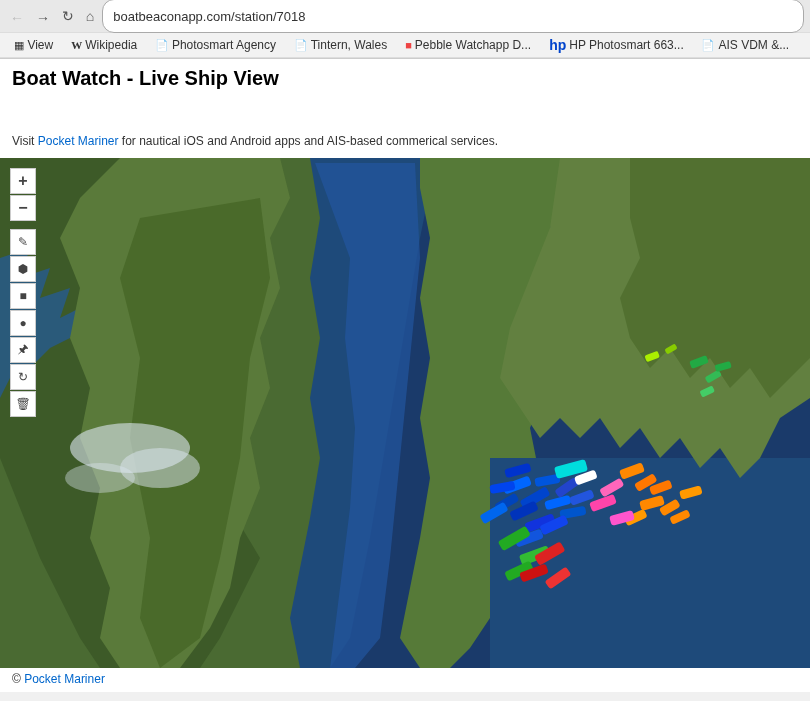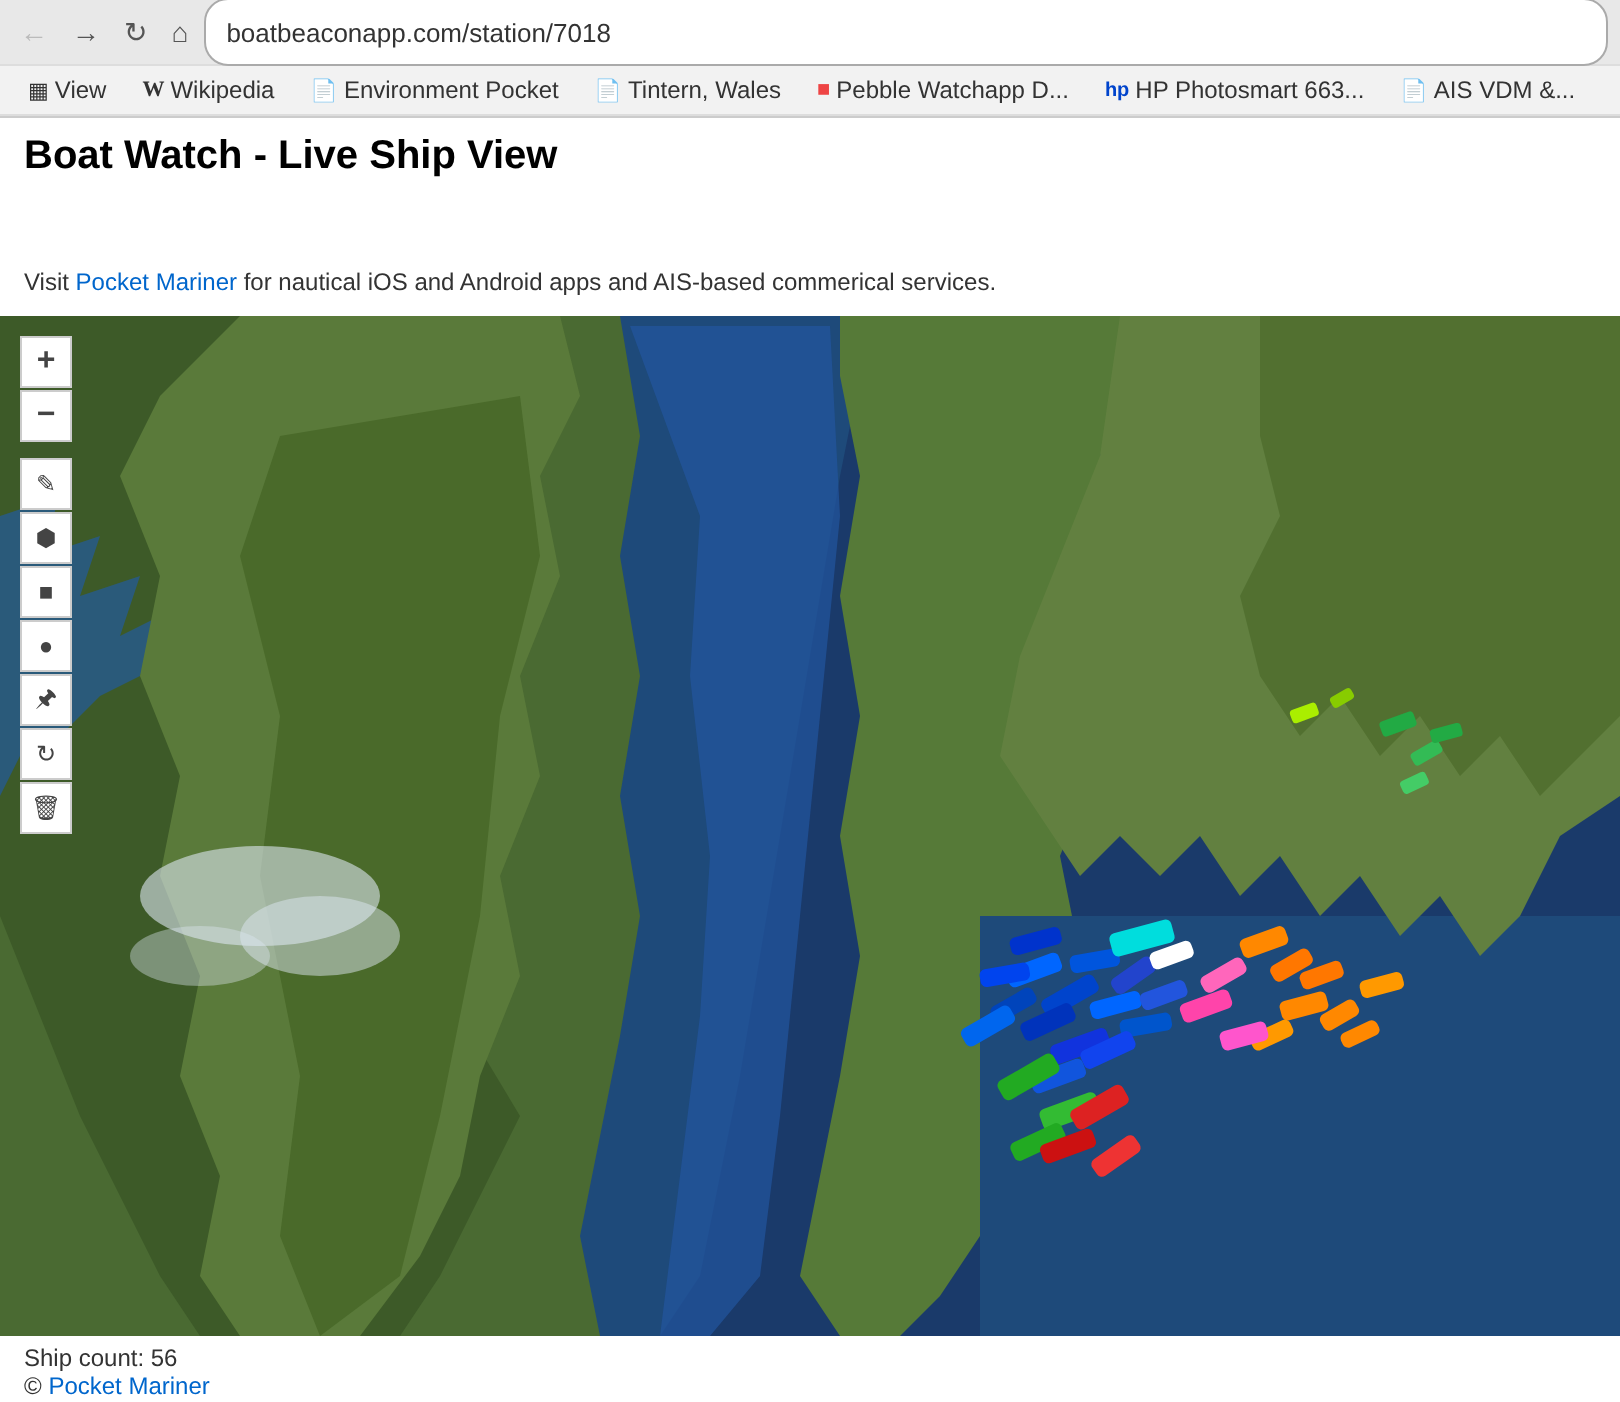--- a/index.html
+++ b/index.html
@@ -171,32 +171,32 @@
     <div class="bookmark-item">
       <span class="bookmark-icon">▦</span>
       <span>View</span>
     </div>
     <div class="bookmark-item">
       <span class="bookmark-icon" style="font-weight:bold;font-family:serif;">W</span>
       <span>Wikipedia</span>
     </div>
     <div class="bookmark-item">
       <span class="bookmark-icon">📄</span>
-      <span>Environment Pocket</span>
+      <span>Photosmart Agency</span>
     </div>
     <div class="bookmark-item">
       <span class="bookmark-icon">📄</span>
       <span>Tintern, Wales</span>
     </div>
     <div class="bookmark-item">
       <span class="bookmark-icon" style="color:#e44;">■</span>
       <span>Pebble Watchapp D...</span>
     </div>
     <div class="bookmark-item">
-      <span class="bookmark-icon" style="color:#0044cc;font-weight:bold;font-size:10px;">hp</span>
+      <span class="bookmark-icon" style="color:#0044cc;font-weight:bold;font-size:14px;">hp</span>
       <span>HP Photosmart 663...</span>
     </div>
     <div class="bookmark-item">
       <span class="bookmark-icon">📄</span>
       <span>AIS VDM &amp;...</span>
     </div>
   </div>
 </div>
 
 <div class="page-content">
@@ -298,18 +298,17 @@
       <button class="map-tool-btn">⬢</button>
       <button class="map-tool-btn">■</button>
       <button class="map-tool-btn">●</button>
       <button class="map-tool-btn">🖈</button>
       <button class="map-tool-btn">↻</button>
       <button class="map-tool-btn">🗑</button>
     </div>
   </div>
 
   <div class="page-footer">
-    <div>Ship count: 56</div>
     <div>
       <span>© </span><a href="#">Pocket Mariner</a>
     </div>
   </div>
 </div>
 
 </body></html>

